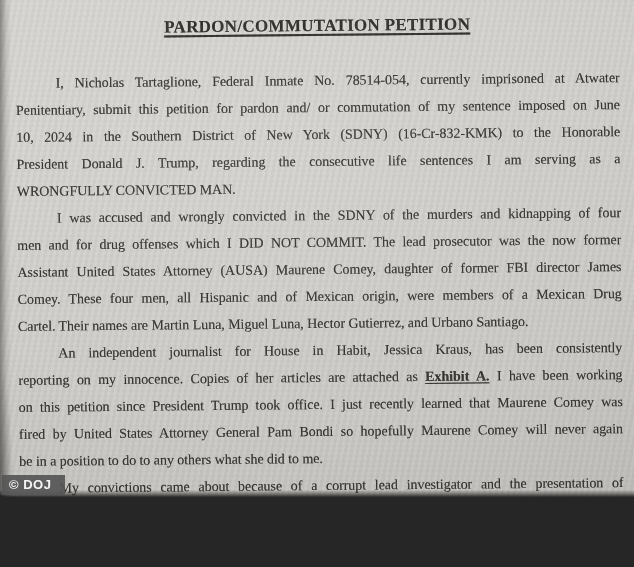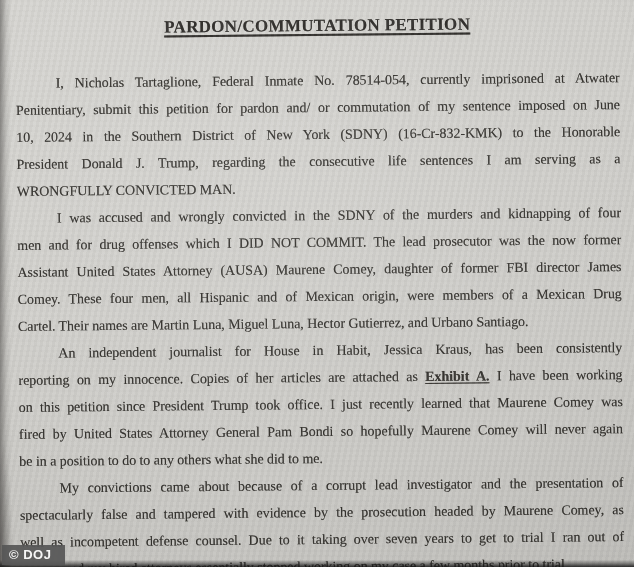--- a/index.html
+++ b/index.html
@@ -6,21 +6,21 @@
     margin: 0;
     padding: 0;
     width: 634px;
     height: 567px;
     overflow: hidden;
     background: #262626;
   }
   .photo {
     position: relative;
     width: 634px;
-    height: 567px;
+    height: 497px;
     overflow: hidden;
     background: linear-gradient(160deg, #d7d6d2 0%, #d1d0cc 40%, #cac9c5 78%, #c6c5c1 100%);
   }
   
   .texture {
     position: absolute;
     inset: 0;
     background:
       repeating-linear-gradient(100deg, rgba(255,255,255,0.035) 0 3px, rgba(0,0,0,0.022) 3px 6px),
       repeating-linear-gradient(0deg, rgba(0,0,0,0.014) 0 2px, rgba(255,255,255,0.0) 2px 5px);

